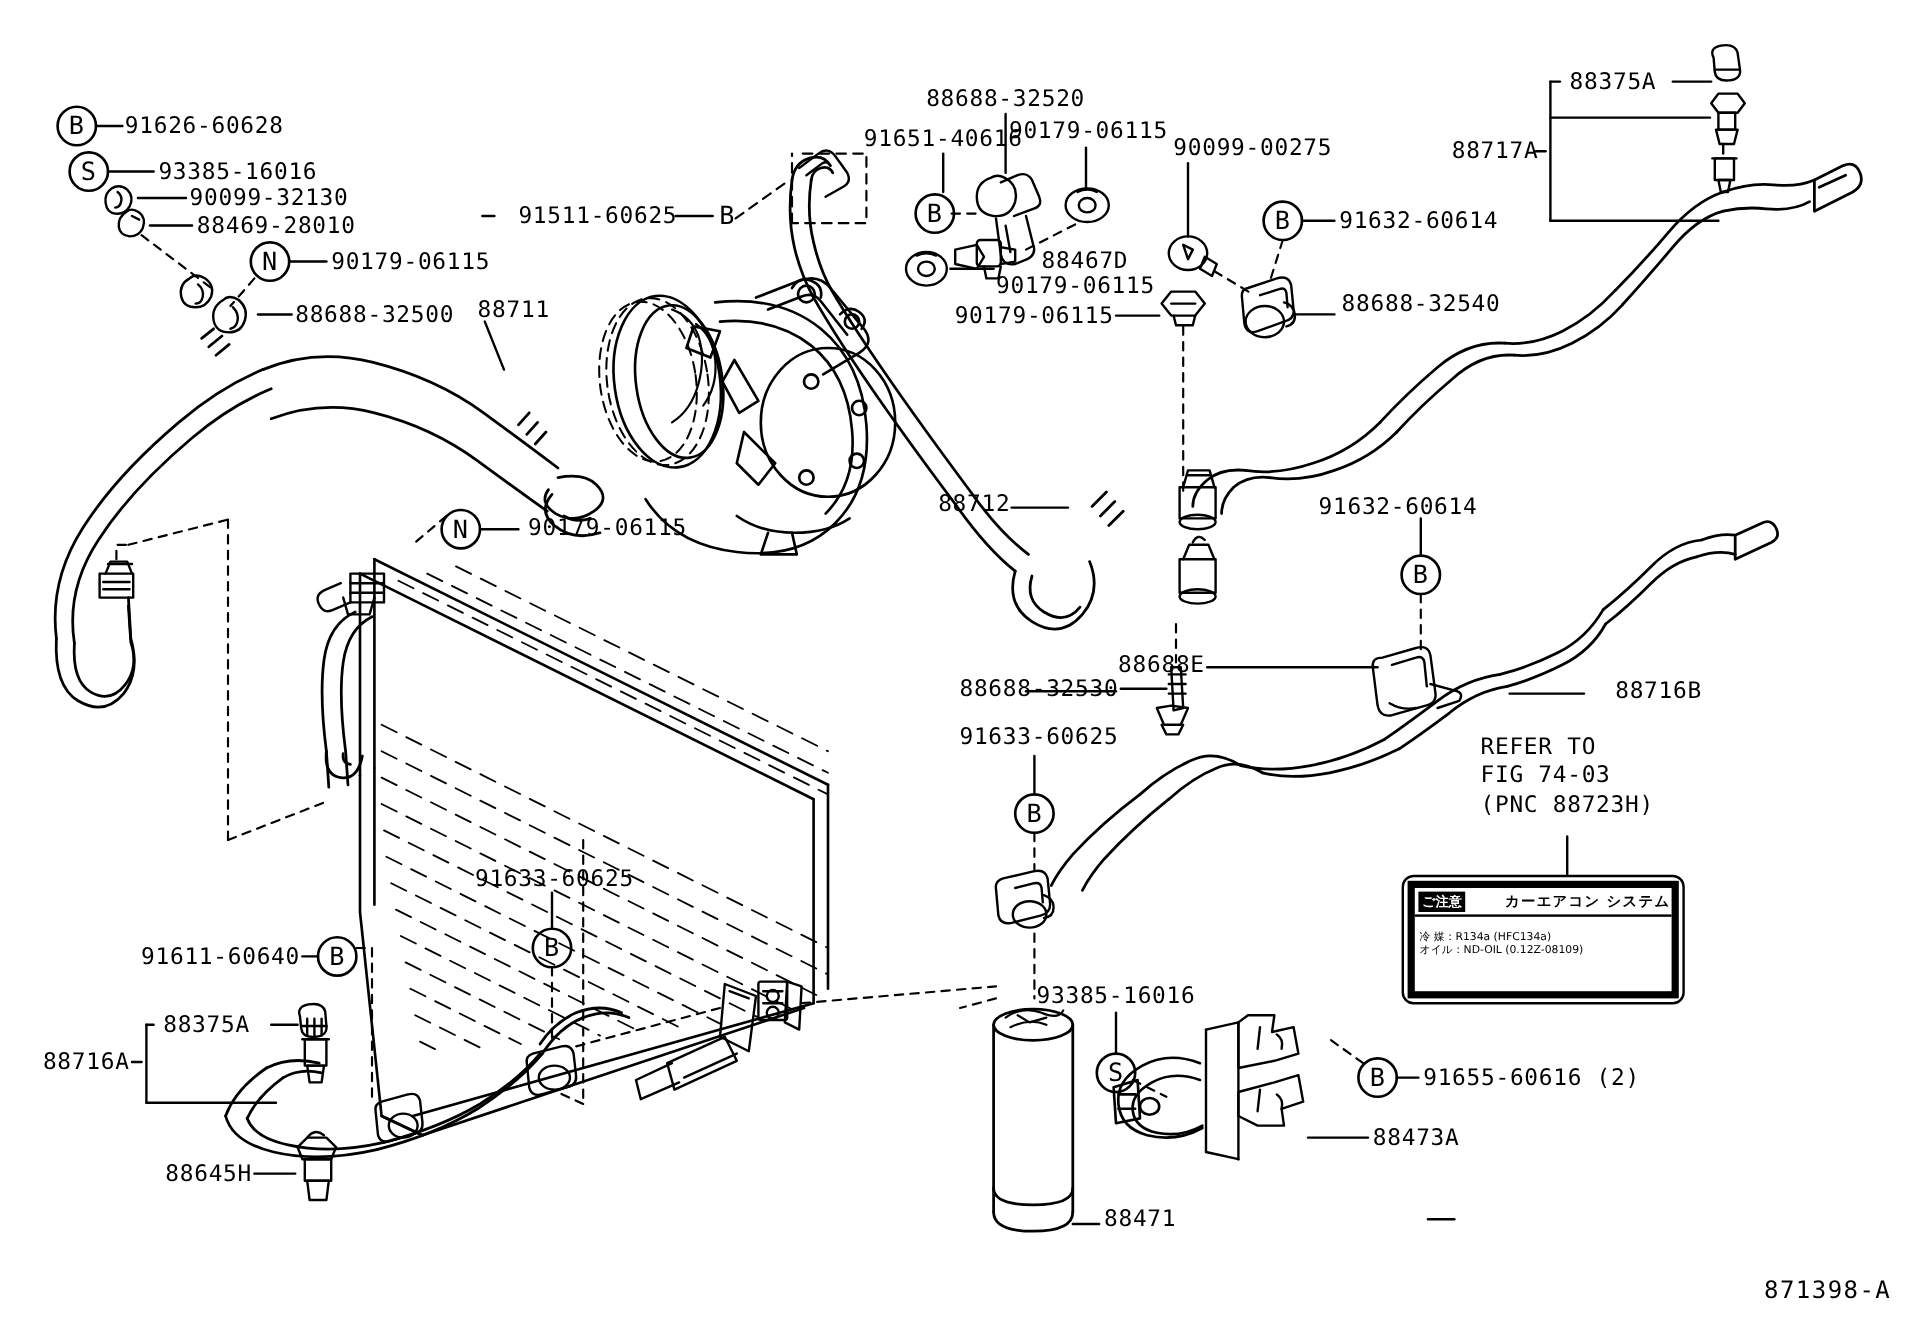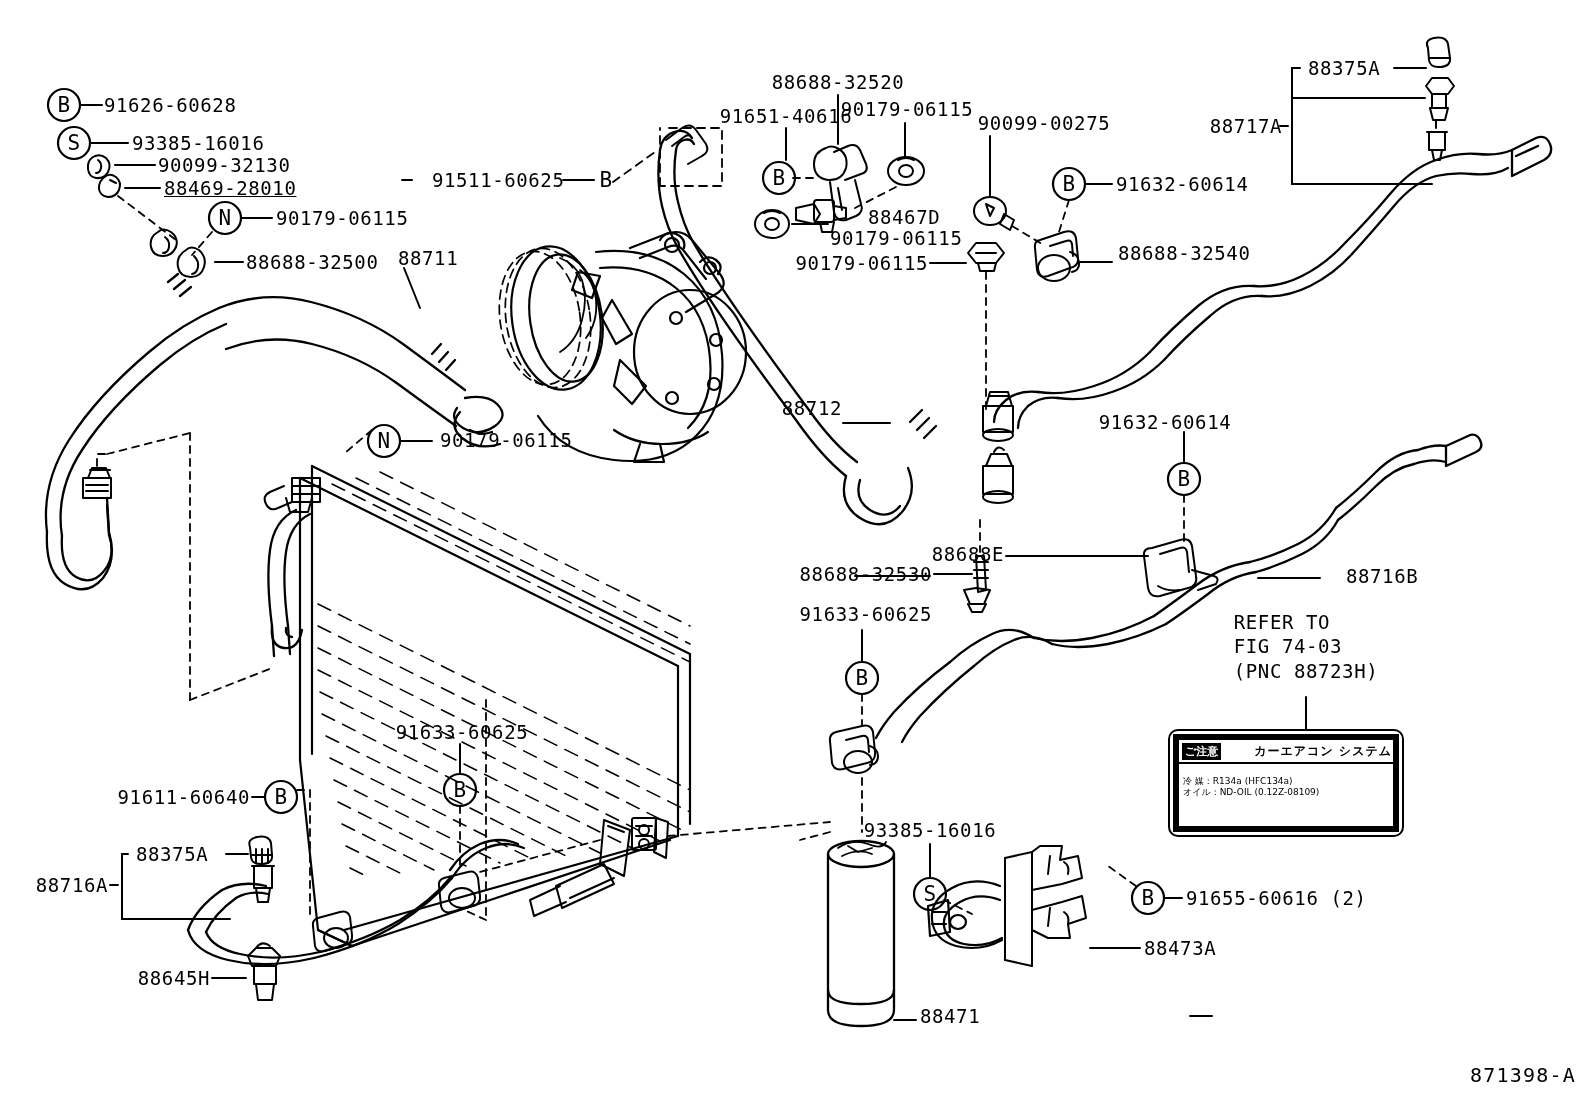--- a/index.html
+++ b/index.html
@@ -633,21 +633,21 @@
         <line x1="1258" y1="578" x2="1320" y2="578"></line>
         <line x1="1190" y1="1016" x2="1212" y2="1016"></line>
       </g>
 
     </g>
   </svg>
 
   <div class="lbl" style="left:104px;top:95px;">91626-60628</div>
   <div class="lbl" style="left:132px;top:133px;">93385-16016</div>
   <div class="lbl" style="left:158px;top:155px;">90099-32130</div>
-  <div class="lbl" style="left:164px;top:178px;text-decoration:underline;">88469-28010</div>
+  <div class="lbl" style="left:164px;top:178px;">88469-28010</div>
   <div class="lbl" style="left:276px;top:208px;">90179-06115</div>
   <div class="lbl" style="left:246px;top:252px;">88688-32500</div>
 
   <div class="lbl" style="left:398px;top:248px;">88711</div>
 
   <div class="lbl" style="left:432px;top:170px;">91511-60625</div>
   <div class="lbl c" style="left:786px;top:106px;">91651-40616</div>
   <div class="lbl c" style="left:838px;top:72px;">88688-32520</div>
   <div class="lbl c" style="left:907px;top:99px;">90179-06115</div>
   <div class="lbl c" style="left:1027px;top:113px;margin-left:17px;">90099-00275</div>
@@ -655,21 +655,21 @@
   <div class="lbl" style="left:830px;top:228px;">90179-06115</div>
   <div class="lbl r" style="left:928px;top:253px;">90179-06115</div>
 
   <div class="lbl" style="left:1116px;top:174px;">91632-60614</div>
   <div class="lbl" style="left:1118px;top:243px;">88688-32540</div>
 
   <div class="lbl" style="left:1308px;top:58px;">88375A</div>
   <div class="lbl r" style="left:1282px;top:116px;">88717A</div>
 
   <div class="lbl" style="left:440px;top:430px;">90179-06115</div>
-  <div class="lbl r" style="left:842px;top:398px;">88712</div>
+  <div class="lbl r" style="left:842px;top:410px;">88712</div>
 
   <div class="lbl c" style="left:1165px;top:412px;">91632-60614</div>
   <div class="lbl r" style="left:1004px;top:544px;">88688E</div>
   <div class="lbl" style="left:1326px;top:566px;margin-left:20px;">88716B</div>
 
   <div class="lbl r" style="left:932px;top:564px;">88688-32530</div>
   <div class="lbl r" style="left:932px;top:604px;">91633-60625</div>
 
   <div class="lbl c" style="left:462px;top:722px;">91633-60625</div>
   <div class="lbl r" style="left:250px;top:787px;">91611-60640</div>

